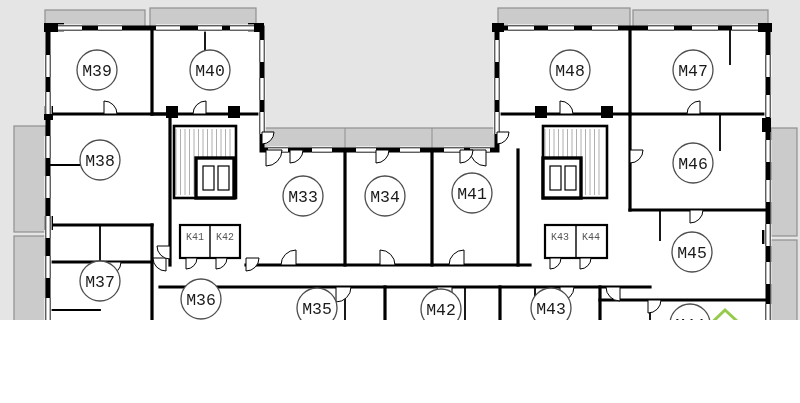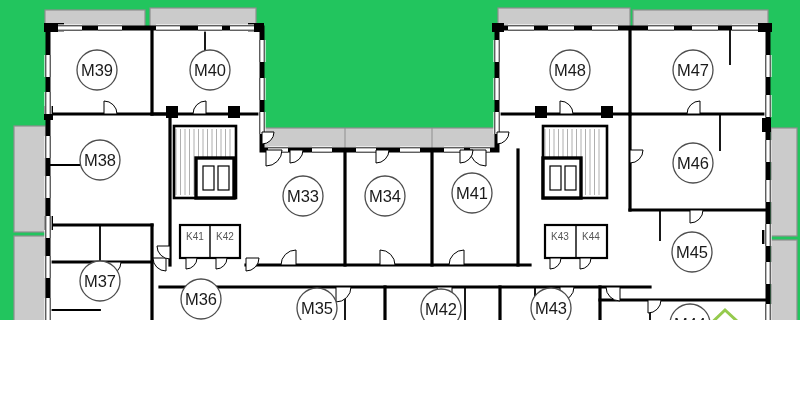--- a/index.html
+++ b/index.html
@@ -1,18 +1,18 @@
 <!DOCTYPE html>
 <html style="--wm-green: #8dc63f; --wm-blue: #1d72b8; --wm-gray: #9b9b9b; --wall: #000000; --balcony: #cbcbcb; --balcony-stroke: #8f8f8f;"><head>
 <meta charset="utf-8">
 <style>
   html,body{margin:0;padding:0;background:#ffffff;}
   .stage{
     width:800px;height:320px;position:relative;overflow:hidden;
-    background:#22c55e;font-family:Liberation Sans, sans-serif;
+    background:#e5e5e5;font-family:Liberation Mono, monospace;
   }
   svg{display:block;}
   .balcony{fill:var(--balcony,#cbcbcb);stroke:var(--balcony-stroke,#8f8f8f);stroke-width:1.2;}
   .balcony-div{stroke:var(--balcony-stroke,#8f8f8f);stroke-width:1;}
   .bld{fill:#ffffff;stroke:var(--wall,#000);stroke-width:5;}
   .pier{fill:var(--wall,#000);}
   .wall{stroke:var(--wall,#000);stroke-width:3.2;stroke-linecap:square;}
   .wall2{stroke:var(--wall,#000);stroke-width:1.8;stroke-linecap:square;}
   .win-fill{fill:#ffffff;}
   .win-line{stroke:#000;stroke-width:0.9;}

